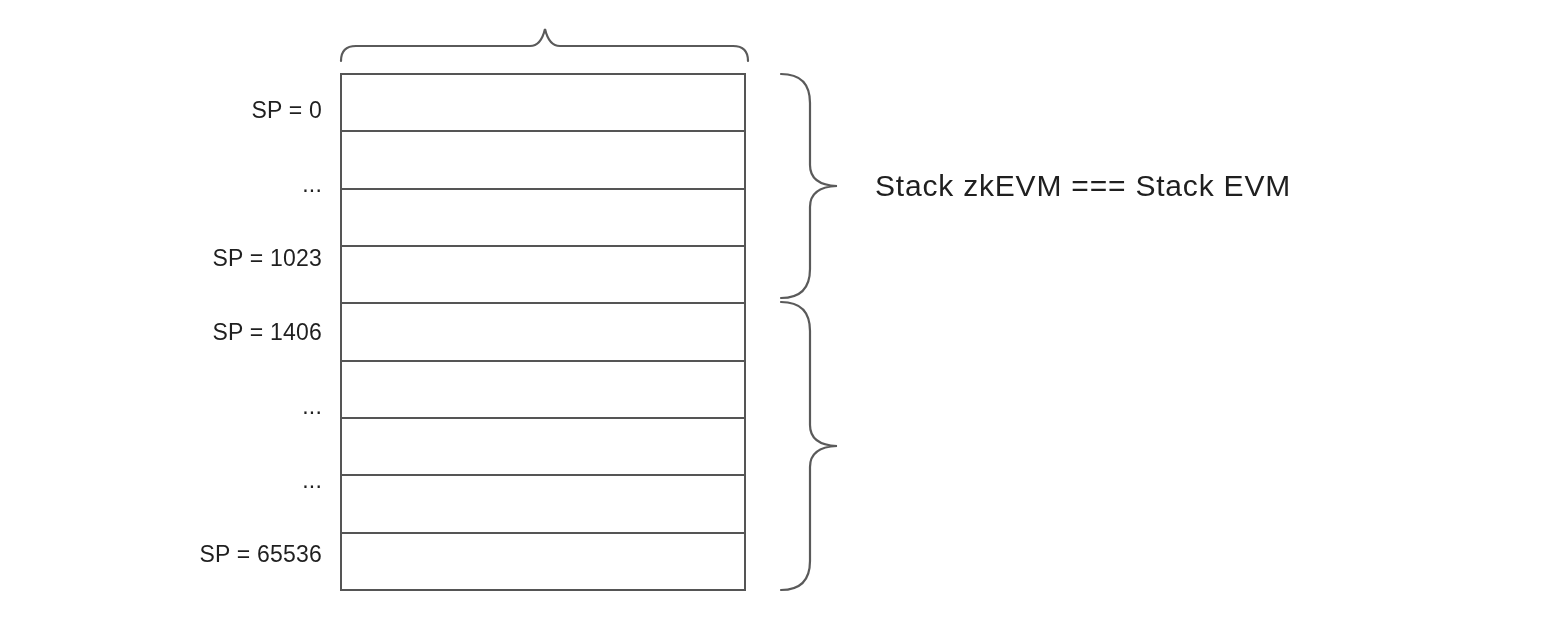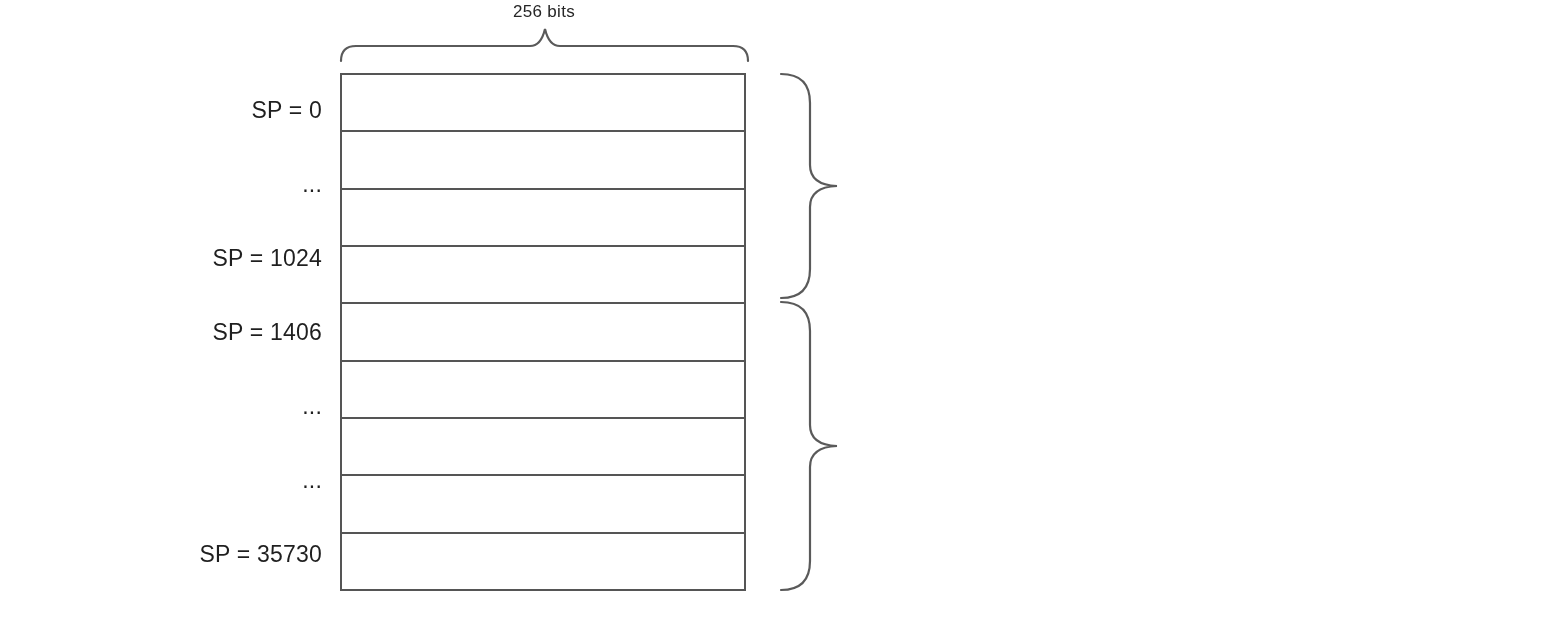--- a/index.html
+++ b/index.html
@@ -105,48 +105,48 @@
     color: var(--text-color);
   }
   .annotation-stack   { top: 186px; }
   .annotation-calldata{ top: 446px; }
 </style>
 </head>
 <body>
 
 <div class="canvas">
 
-  <div class="bits-label">256 bits</div>
 
   <svg class="brace-top" viewBox="0 0 416 40" aria-hidden="true">
     <path class="brace-path" d="M 5 37 Q 5 22 20 22 L 194 22 Q 205 22 209 5 Q 213 22 224 22 L 397 22 Q 412 22 412 37"></path>
   </svg>
 
   <div class="labels-col">
     <div class="row-label">SP = 0</div>
     <div class="row-label">...</div>
-    <div class="row-label">SP = 1024</div>
+    <div class="row-label">SP = 1023</div>
     <div class="row-label">SP = 1406</div>
     <div class="row-label">...</div>
     <div class="row-label">...</div>
-    <div class="row-label">SP = 35730</div>
+    <div class="row-label">SP = 65536</div>
   </div>
 
   <div class="memory-table">
     <div class="table-row"></div>
     <div class="table-row"></div>
     <div class="table-row"></div>
     <div class="table-row"></div>
     <div class="table-row"></div>
     <div class="table-row"></div>
     <div class="table-row"></div>
     <div class="table-row"></div>
     <div class="table-row"></div>
   </div>
 
   <svg class="braces-right" viewBox="0 0 68 526" aria-hidden="true">
     <path class="brace-path" d="M 5 4 Q 34 4 34 33 L 34 95 Q 34 115 61 116 Q 34 117 34 137 L 34 199 Q 34 228 5 228"></path>
     <path class="brace-path" d="M 5 232 Q 34 232 34 261 L 34 355 Q 34 375 61 376 Q 34 377 34 397 L 34 491 Q 34 520 5 520"></path>
   </svg>
 
+  <div class="annotation annotation-stack">Stack zkEVM === Stack EVM</div>
 
 
 </div>
 
 </body></html>

